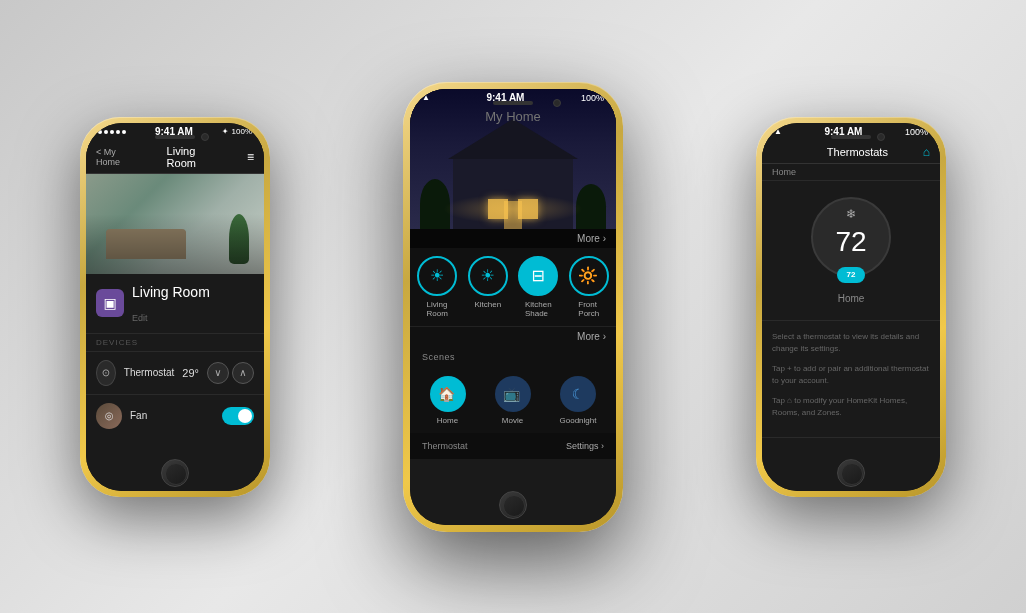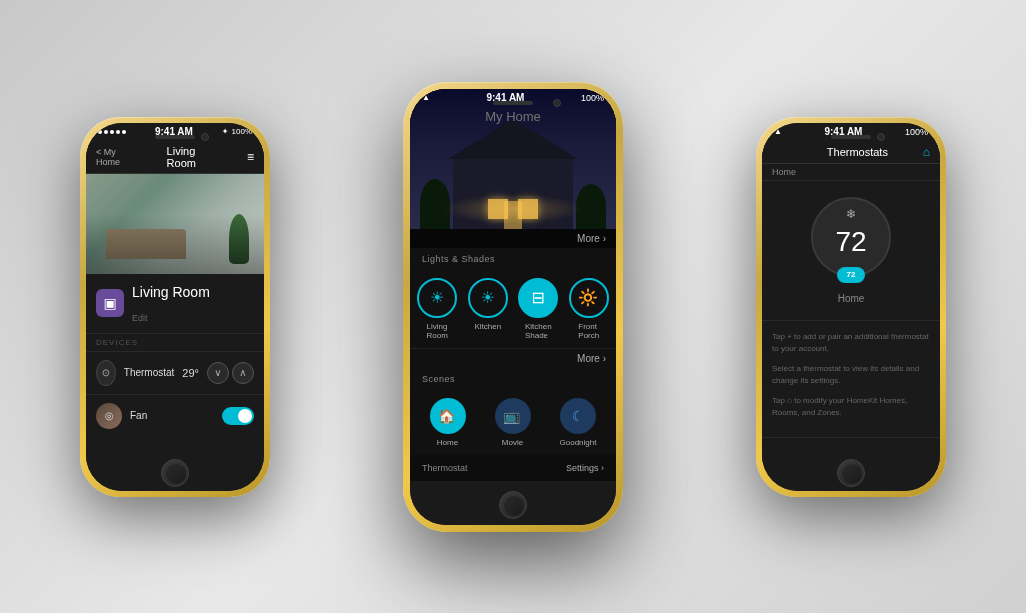--- a/index.html
+++ b/index.html
@@ -722,21 +722,20 @@
 
           <div style="position:absolute;top:18px;left:0;right:0;text-align:center;z-index:10;">
             <span style="color:#737373;font-size:13px;font-weight:400;margin-top:38px;">My Home</span>
           </div>
         </div>
 
         <div class="p2-more-bar">
           <span>More ›</span>
         </div>
 
-        <div class="p2-section-title">Lights &amp; Shades</div>
         <div class="p2-icons-row">
           <div class="p2-icon-item">
             <div class="p2-icon-circle">☀</div>
             <span class="p2-icon-label">Living<br>Room</span>
           </div>
           <div class="p2-icon-item">
             <div class="p2-icon-circle">☀</div>
             <span class="p2-icon-label">Kitchen</span>
           </div>
           <div class="p2-icon-item">
@@ -804,24 +803,24 @@
           <div class="thermostat-circle">
             <span class="thermostat-snowflake">❄</span>
             <span class="thermostat-temp">72</span>
             <div class="thermostat-badge">72</div>
           </div>
           <span class="thermostat-label">Home</span>
         </div>
 
         <div class="p3-info-text">
           <div class="p3-info-section">
+            <span>Select a thermostat to view its details and change its settings.</span>
+          </div>
+          <div class="p3-info-section">
             <span>Tap + to add or pair an additional thermostat to your account.</span>
-          </div>
-          <div class="p3-info-section">
-            <span>Select a thermostat to view its details and change its settings.</span>
           </div>
           <div class="p3-info-section">
             <span>Tap ⌂ to modify your HomeKit Homes, Rooms, and Zones.</span>
           </div>
         </div>
 
       </div>
       <div class="home-button">
         <div class="home-button-inner"></div>
       </div>

